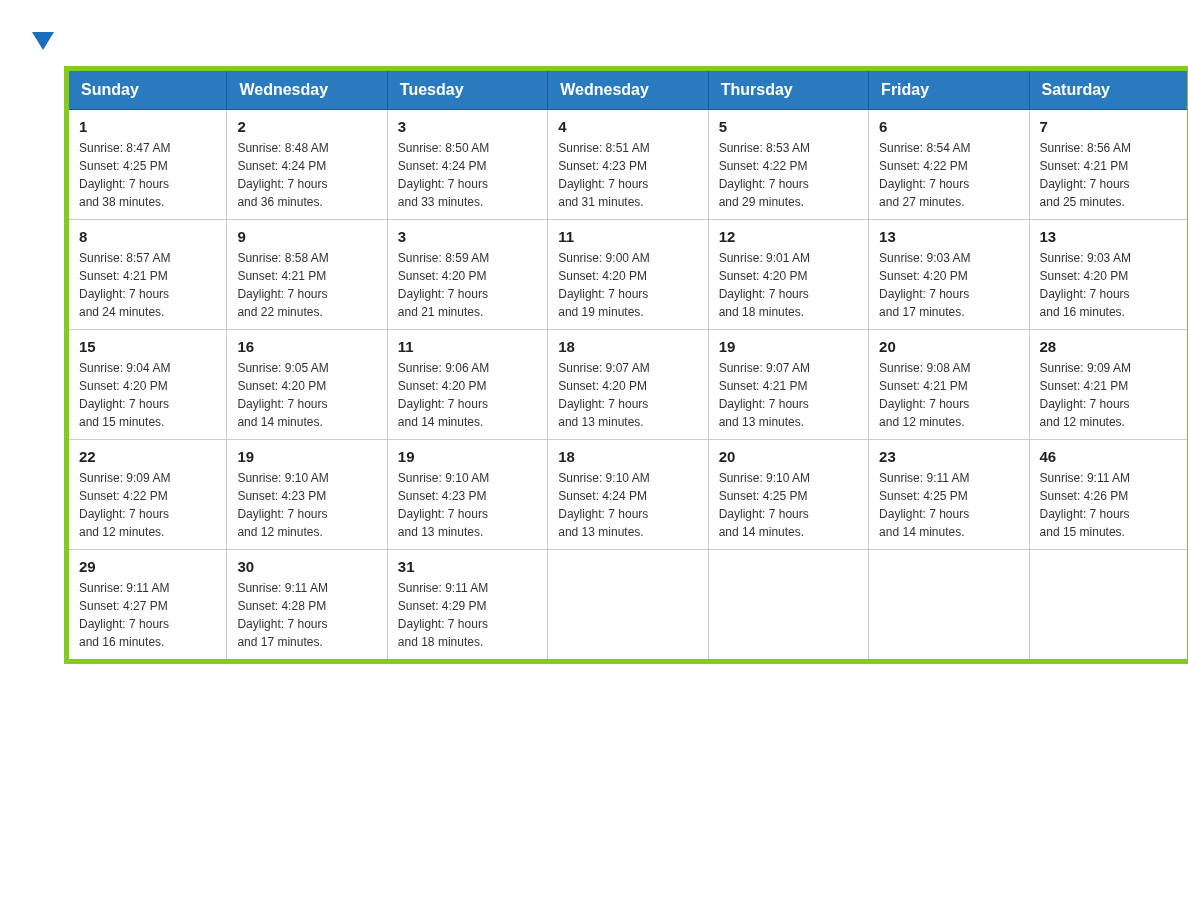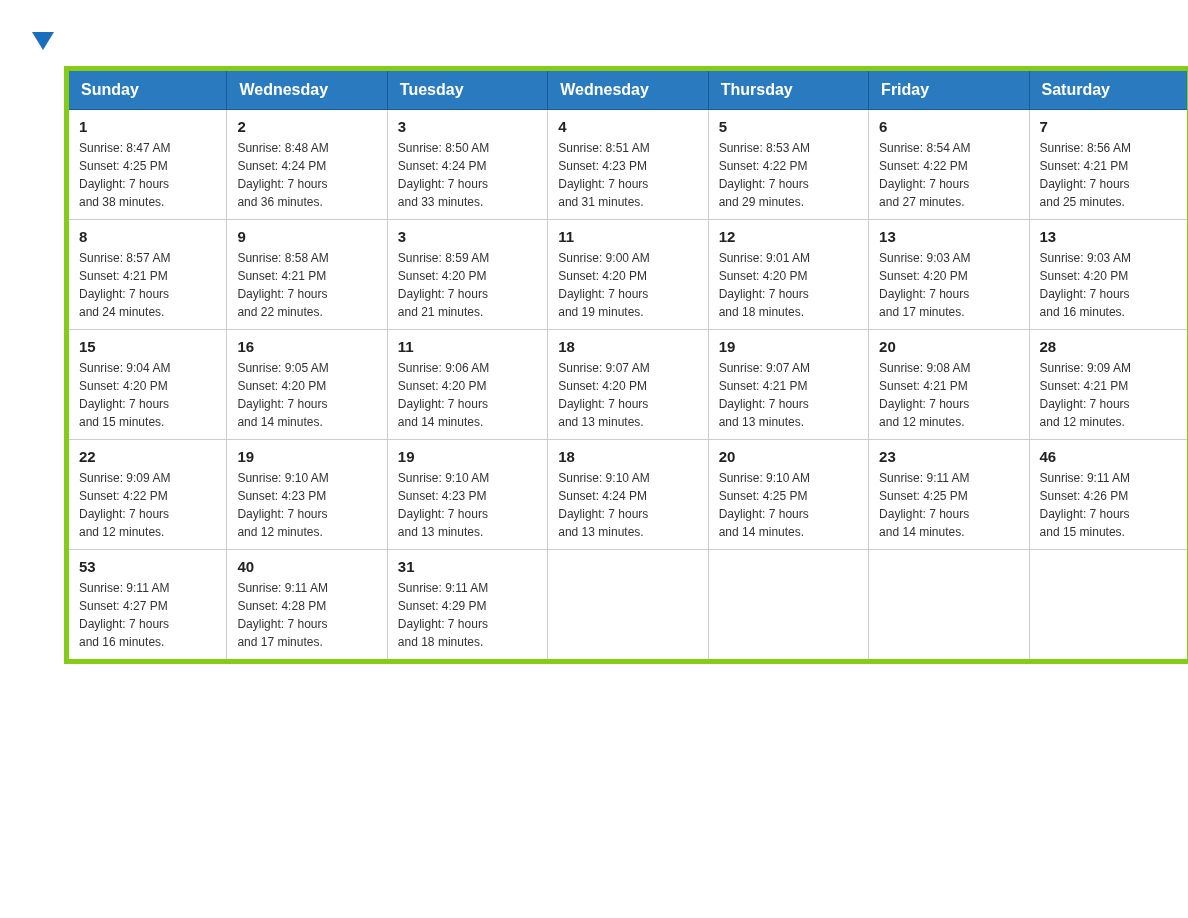--- a/index.html
+++ b/index.html
@@ -232,25 +232,25 @@
           <span class="day-number">23</span>
           <div class="day-info">Sunrise: 9:11 AM<br>Sunset: 4:25 PM<br>Daylight: 7 hours<br>and 14 minutes.</div>
         </td>
         <td>
           <span class="day-number">46</span>
           <div class="day-info">Sunrise: 9:11 AM<br>Sunset: 4:26 PM<br>Daylight: 7 hours<br>and 15 minutes.</div>
         </td>
       </tr>
       <tr class="week-row">
         <td>
-          <span class="day-number">53</span>
+          <span class="day-number">29</span>
           <div class="day-info">Sunrise: 9:11 AM<br>Sunset: 4:27 PM<br>Daylight: 7 hours<br>and 16 minutes.</div>
         </td>
         <td>
-          <span class="day-number">40</span>
+          <span class="day-number">30</span>
           <div class="day-info">Sunrise: 9:11 AM<br>Sunset: 4:28 PM<br>Daylight: 7 hours<br>and 17 minutes.</div>
         </td>
         <td>
           <span class="day-number">31</span>
           <div class="day-info">Sunrise: 9:11 AM<br>Sunset: 4:29 PM<br>Daylight: 7 hours<br>and 18 minutes.</div>
         </td>
         <td class="empty">&nbsp;</td>
         <td class="empty">&nbsp;</td>
         <td class="empty">&nbsp;</td>
         <td class="empty">&nbsp;</td>

